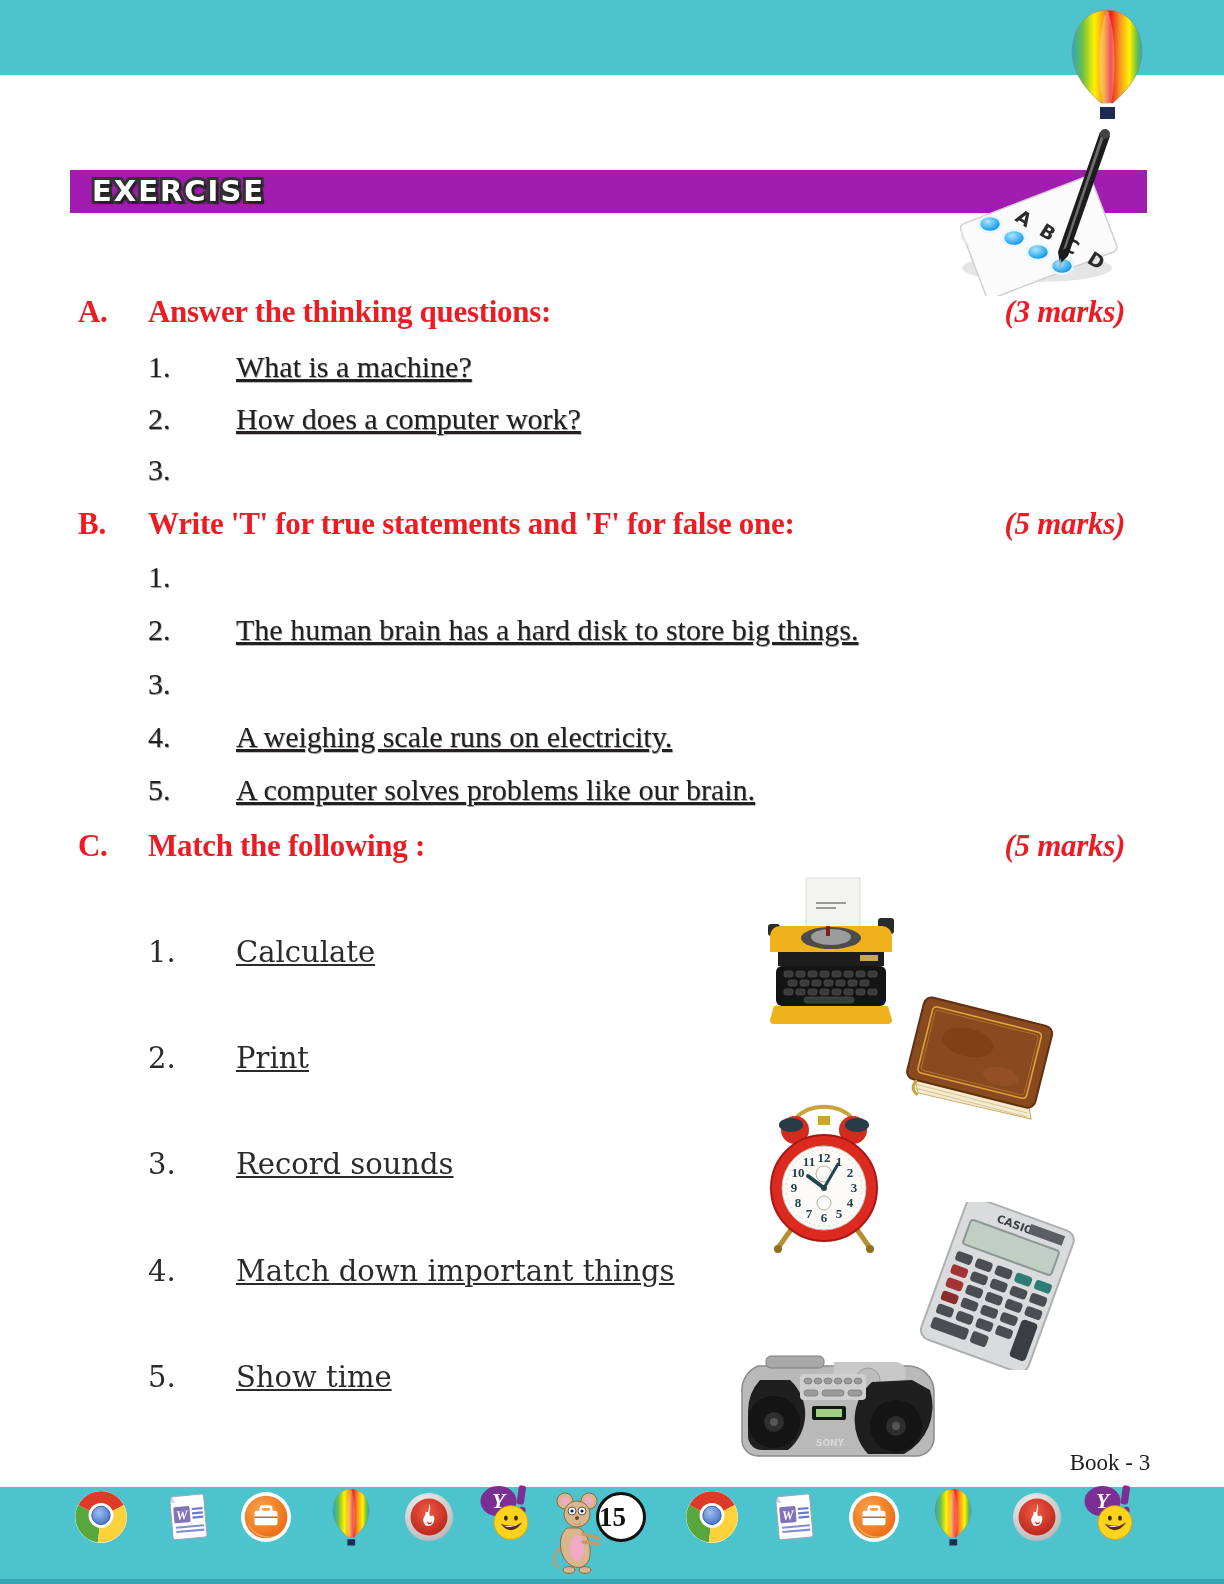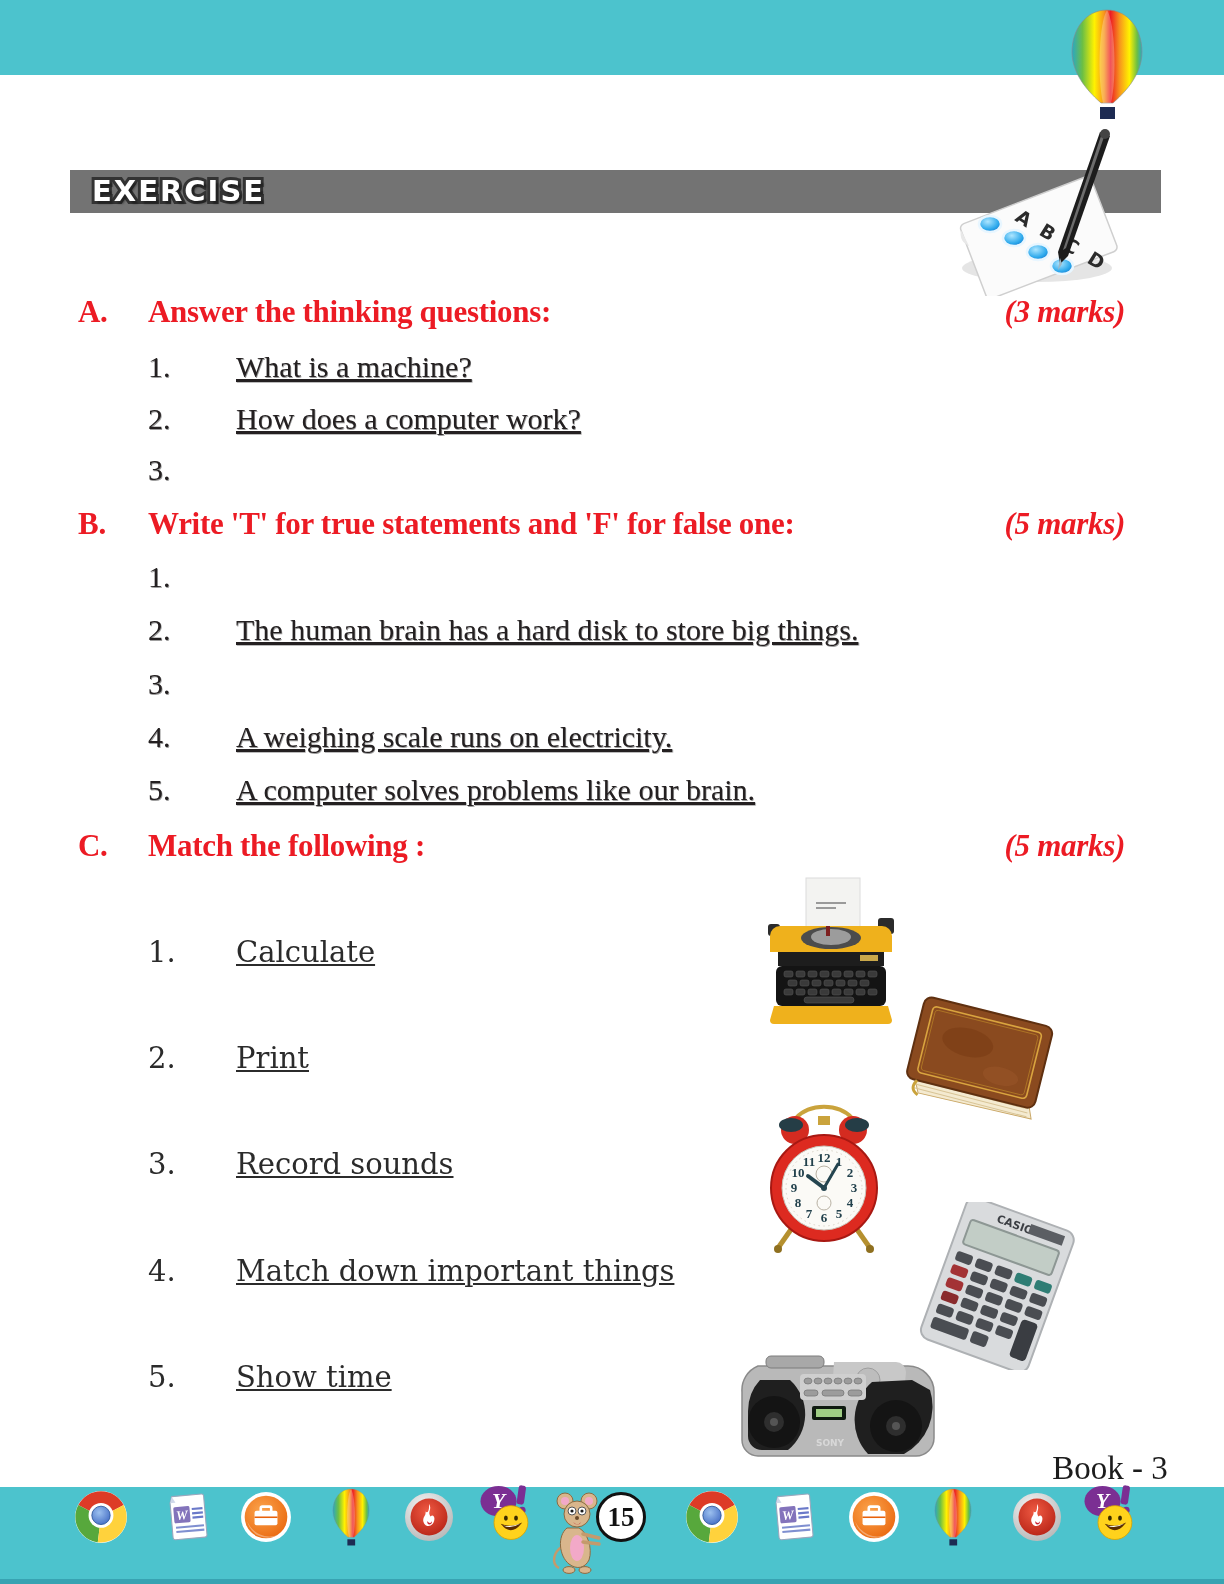--- a/index.html
+++ b/index.html
@@ -1,47 +1,47 @@
 <!DOCTYPE html>
 <html><head>
 <meta charset="utf-8">
 <style>
   html,body{margin:0;padding:0;}
   body{width:1224px;height:1584px;position:relative;background:#ffffff;
        font-family:"Liberation Serif",serif;overflow:hidden;}
   .abs{position:absolute;}
   
   .topbar{left:0;top:0;width:1224px;height:75px;background:#4cc3cd;}
-  .banner{left:70px;top:170px;width:1077px;height:43px;background:#737373;padding-left:14px;}
+  .banner{left:70px;top:170px;width:1077px;height:43px;background:#a21caf;}
   .banner .txt{
     position:absolute;left:22px;top:0;height:43px;line-height:43px;
     font-family:"DejaVu Sans",sans-serif;font-weight:bold;font-size:29px;
     letter-spacing:2px;color:#ffffff;
     -webkit-text-stroke:6px #333333;paint-order:stroke fill;
     text-shadow:3px 3px 2px rgba(0,0,0,.35);}
   
   .line{position:absolute;left:0;width:1224px;height:38px;}
   .sec-head span{position:absolute;font-weight:bold;font-size:31px;color:#ec1b24;
     font-family:"Liberation Serif",serif;letter-spacing:-0.3px;}
   .sec-letter{left:78px;}
   .sec-title{left:148px;}
   .sec-marks{right:99px;font-style:italic;}
   .item span{position:absolute;font-size:30px;color:#242021;
     font-family:"Liberation Serif",serif;text-shadow:0.7px 0.7px 0 rgba(40,40,40,.45);}
   .i-num{left:148px;}
   .i-text{left:236px;text-decoration:underline;}
   .citem span{position:absolute;font-size:29px;color:#2b2b2b;
     font-family:"DejaVu Serif",serif;text-shadow:none;}
   .book-label{left:1030px;top:1450px;width:160px;text-align:center;
-    font-size:33px;color:#1c1c1c;font-family:"Liberation Serif",serif;}
+    font-size:23px;color:#1c1c1c;font-family:"Liberation Serif",serif;}
   
   .footbar{left:0;top:1487px;width:1224px;height:97px;background:#4cc3cd;}
   .footedge{left:0;top:1579px;width:1224px;height:5px;background:#38a3b2;}
   .badge{left:596px;top:1492px;width:44px;height:44px;border-radius:50%;
-    background:#ffffff;border:3px solid #111;text-align:center;line-height:44px;
+    background:#ffffff;border:3px solid #111;line-height:44px;
     font-weight:bold;font-size:27px;color:#111;font-family:"Liberation Serif",serif;}
   svg{display:block;}
 </style>
 </head>
 <body>
 
 <svg width="0" height="0" style="position:absolute" aria-hidden="true">
   <defs>
     <linearGradient id="balloonG" x1="0" y1="0" x2="1" y2="0">
       <stop offset="0" stop-color="#2aa7c4"></stop>

